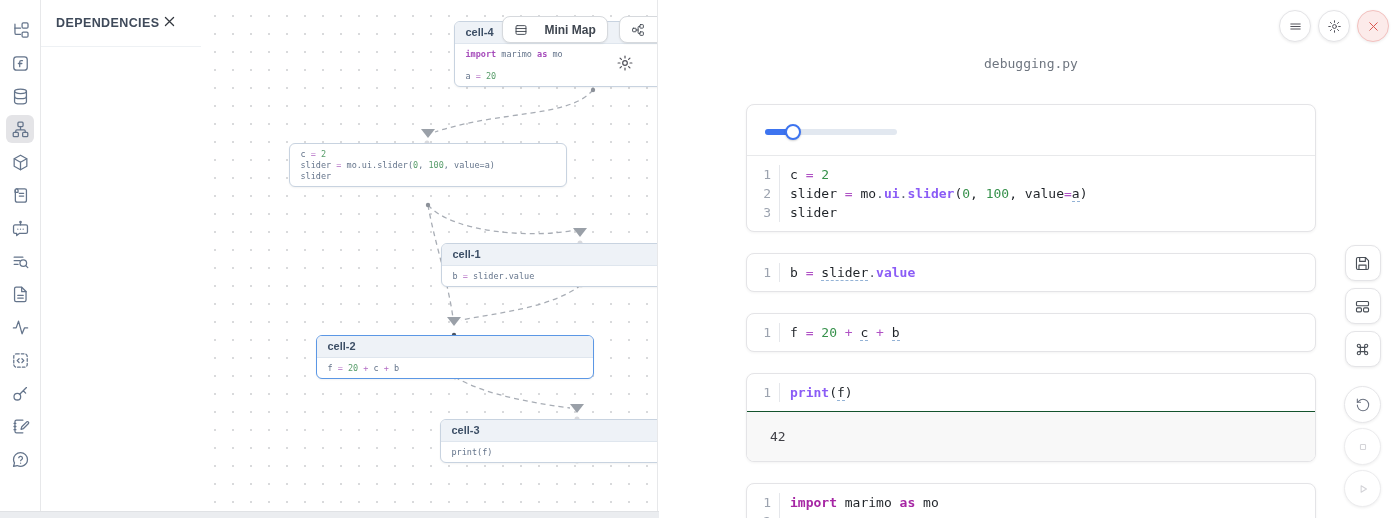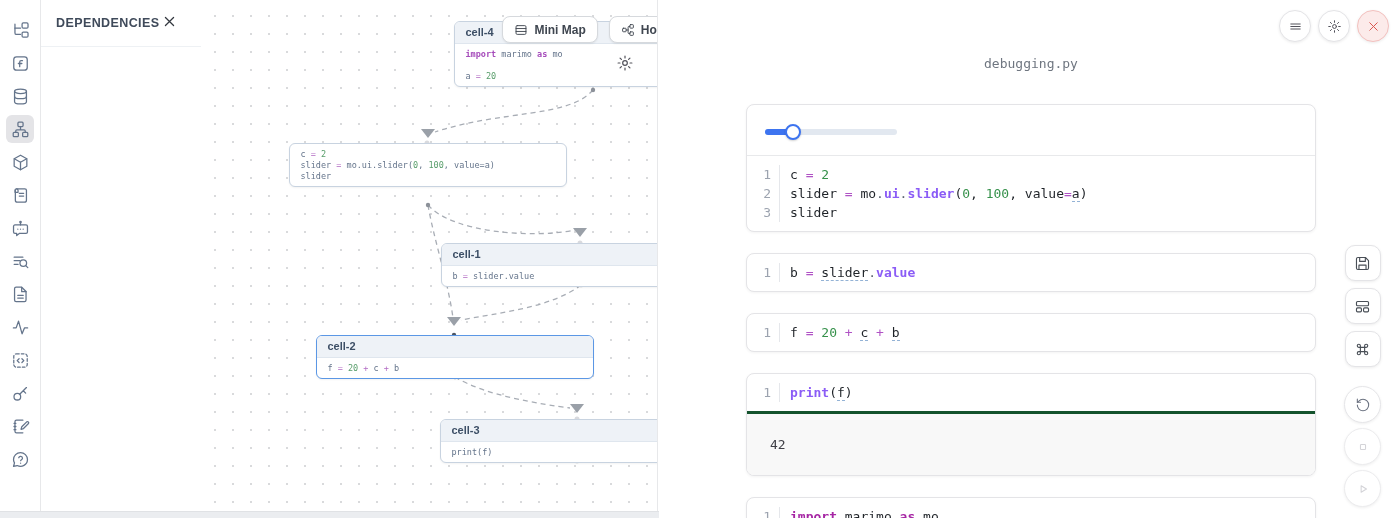--- a/index.html
+++ b/index.html
@@ -32,21 +32,21 @@
   .node.selected { border:1.5px solid #5b97e5; }
   .node-header { background:#eef2f7; border-bottom:1px solid #dfe6ee; padding:4px 10px; height:22px;
     font-size:11px; font-weight:bold; color:#3d4f66; }
   .node-body { padding:5px 10px 4px; font-family:"DejaVu Sans Mono", monospace; font-size:8.5px; line-height:11px; color:#64748b; white-space:pre; }
   .node-body .tk-p, .node-body .tk-g, .node-body .tk-f, .node-body .tk-v { color:#64748b; border:none; }
   .node-body .tk-o { color:#b36cc4; }
   .node-body .tk-n { color:#579d6a; }
   .node-body .tk-k { color:#a64dbb; font-weight:bold; }
 
   .graph-toolbar { position:absolute; left:301px; top:16px; display:flex; gap:11px; z-index:5; }
-  .gbtn { height:27px; display:flex; align-items:center; gap:6px; padding:10px 11px; background:#fff;
+  .gbtn { height:27px; display:flex; align-items:center; gap:16px; padding:10px 11px; background:#fff;
     border:1px solid #d6d9dd; border-radius:8px; font-size:12px; font-weight:bold; color:#3f4650;
     box-shadow:0 1px 2px rgba(0,0,0,.07); cursor:pointer; white-space:nowrap; }
   .gbtn svg { width:14px; height:14px; }
   .gbtn.active { border-color:#77aef2; color:#3c82f6; }
 
   .graph-gear { position:absolute; right:23px; top:54px; z-index:5; background:none; border:none; color:#52525b; cursor:pointer; }
   .graph-gear svg { width:18px; height:18px; }
 
   .zoom-controls { position:absolute; left:572px; top:346px; display:flex; flex-direction:column; gap:2px; z-index:5; }
   .zbtn { width:28px; height:27px; background:#fff; border:1px solid #e4e4e7; border-radius:6px;
@@ -73,21 +73,21 @@
   .cell-output-top { padding:24px 18px 20px; }
   .slider-track { position:relative; width:132px; height:6px; border-radius:3px; background:#e2e8f0; }
   .slider-fill { width:28px; height:6px; border-radius:3px; background:#3d74f0; }
   .slider-handle { position:absolute; left:20px; top:-5px; width:16px; height:16px; border-radius:50%;
     background:#fff; border:2px solid #3d74f0; box-shadow:0 1px 2px rgba(0,0,0,.18); }
   .code-area { padding:9px 0; }
   .code-area.after-output { border-top:1px solid #e8e9eb; }
   .code-line { display:flex; font-family:"DejaVu Sans Mono", monospace; font-size:13px; line-height:19px; white-space:pre; }
   .ln { flex:0 0 33px; width:33px; text-align:right; color:#9ca3af; padding-right:8px;
     border-right:1px solid #e5e7eb; margin-right:10px; }
-  .cell-output-bottom { border-top:3px solid #14532d; background:#f8f8f8; padding:23px 23px;
+  .cell-output-bottom { border-top:1px solid #14532d; background:#f8f8f8; padding:17px 23px;
     font-family:"DejaVu Sans Mono", monospace; font-size:13px; color:#3f3f46; min-height:50px; }
 
   .tk-k { color:#a626a4; font-weight:bold; }
   .tk-o { color:#b052c5; }
   .tk-n { color:#36914b;margin-top:9px; }
   .tk-f { color:#8b5cf6;font-weight:bold; }
   .tk-p { color:#1f2328; }
   .tk-g { color:#5c6570; }
   .tk-v { color:#1f2328; border-bottom:1px dashed #94b3d6; }
 

